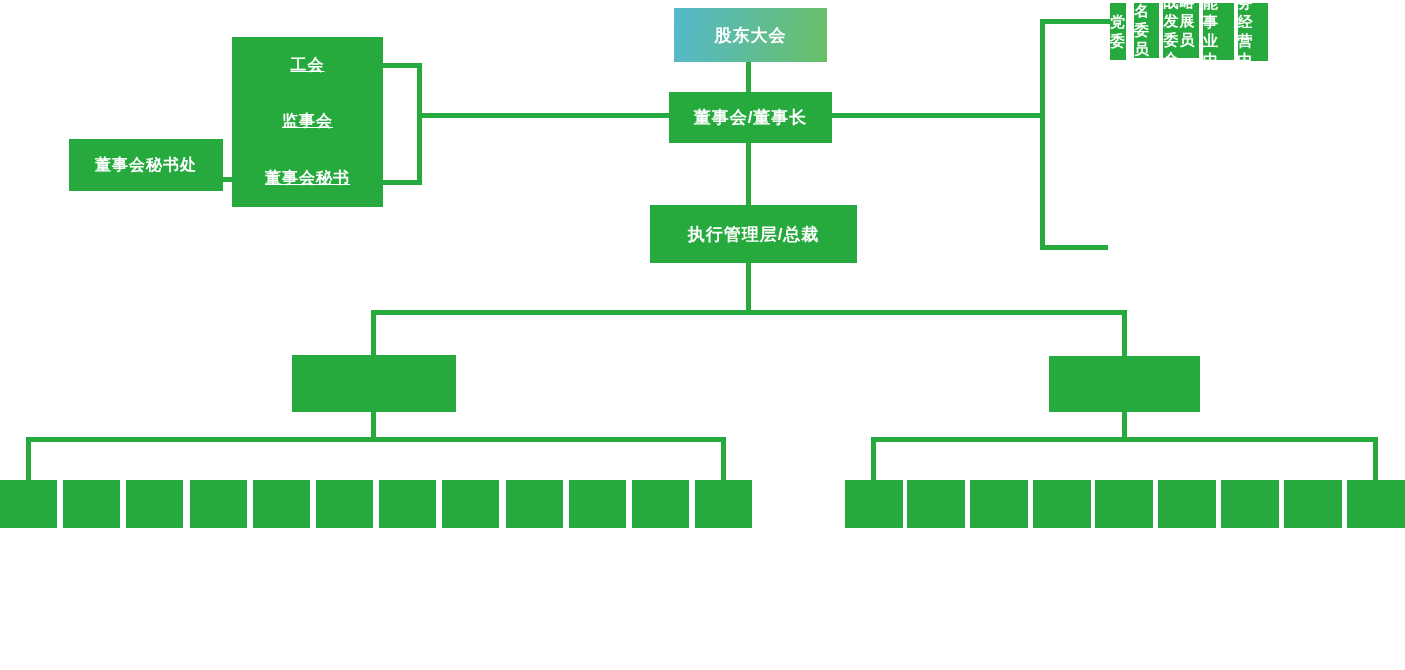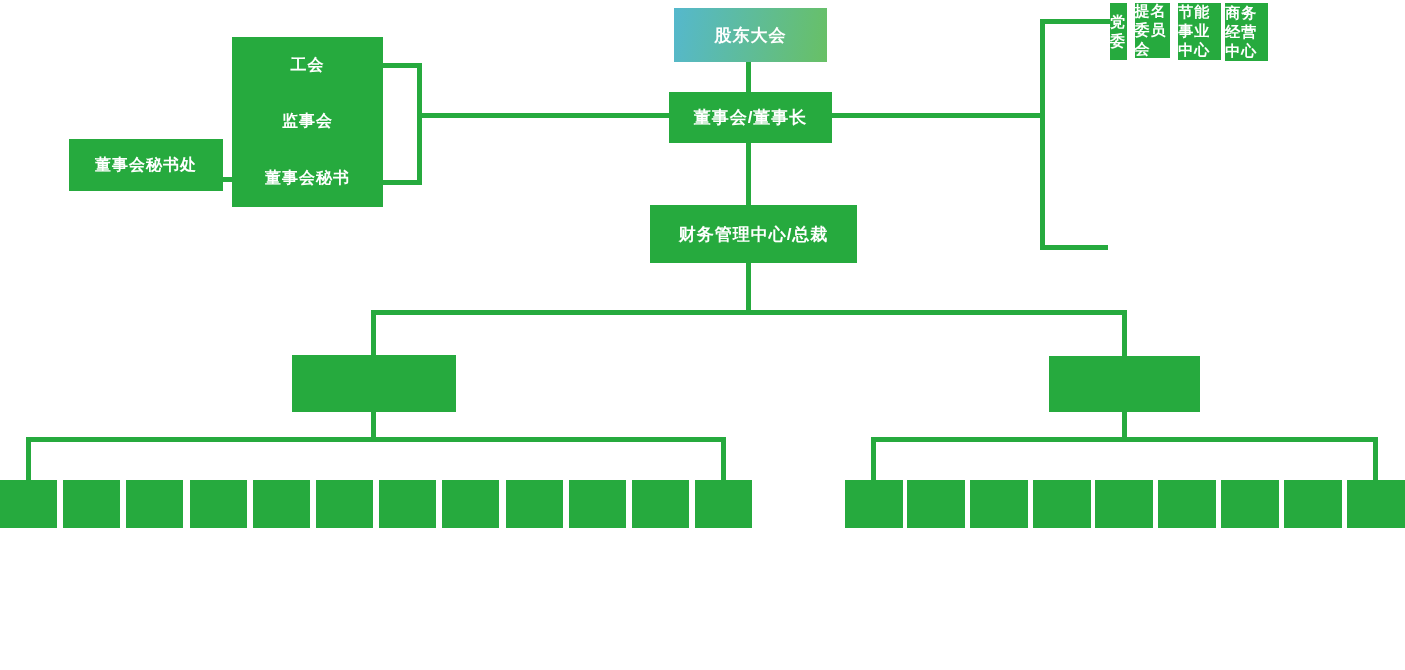--- a/index.html
+++ b/index.html
@@ -15,21 +15,21 @@
   .ln{position:absolute;background:var(--green);}
   .box{
     position:absolute;background:var(--green);color:var(--top-text);
     display:flex;align-items:center;justify-content:center;
     font-weight:700;font-size:17px;letter-spacing:1px;text-align:center;
   }
   .box.gradient{background:linear-gradient(100deg,var(--gradient-left),var(--gradient-right));}
   .stackbox{
     position:absolute;background:var(--green);color:var(--top-text);
     display:flex;flex-direction:column;justify-content:space-around;
-    font-weight:700;font-size:16px;text-align:center;letter-spacing:1px;
+    font-weight:700;font-size:16px;text-align:center;letter-spacing:1px;text-decoration:underline;
   }
   .committee-col{position:absolute;display:flex;flex-direction:row;}
   .committee{
     background:var(--green);color:var(--top-text);
     display:flex;align-items:center;justify-content:center;
     font-weight:700;font-size:15px;letter-spacing:1px;
   }
   .committee.narrow{margin:0 4px;}
   .dept{
     position:absolute;top:480px;width:57px;height:190px;background:var(--green);
@@ -64,33 +64,34 @@
   <div class="ln" style="left:721px;top:437px;width:5px;height:43px;"></div>
   <div class="ln" style="left:1122px;top:412px;width:5px;height:28px;"></div>
   <div class="ln" style="left:871px;top:437px;width:507px;height:5px;"></div>
   <div class="ln" style="left:871px;top:437px;width:5px;height:43px;"></div>
   <div class="ln" style="left:1373px;top:437px;width:5px;height:43px;"></div>
 
   <div class="box gradient" style="left:674px;top:8px;width:153px;height:54px;">股东大会</div>
 
   <div class="box" style="left:669px;top:92px;width:163px;height:51px;">董事会/董事长</div>
 
-  <div class="box" style="left:650px;top:205px;width:207px;height:58px;">财务管理中心/总裁</div>
+  <div class="box" style="left:650px;top:205px;width:207px;height:58px;">执行管理层/总裁</div>
 
   <div class="stackbox" style="left:232px;top:37px;width:151px;height:170px;">
     <div>工会</div>
     <div>监事会</div>
     <div>董事会秘书</div>
   </div>
 
   <div class="box" style="left:45px;top:139px;width:154px;height:52px;font-size:16px;margin-left:24px;">董事会秘书处</div>
 
   <div class="committee-col" style="left:1106px;top:3px;width:162px;">
     <div class="committee narrow" style="height:57px;">党 委</div>
     <div class="committee narrow" style="height:55px;">提名委员会</div>
+    <div class="committee" style="height:55px;">战略发展委员会</div>
     <div class="committee narrow" style="height:57px;">节能事业中心</div>
     <div class="committee" style="height:58px;">商务经营中心</div>
   </div>
 
   <div class="box" style="left:292px;top:355px;width:164px;height:57px;"></div>
   <div class="box" style="left:1049px;top:356px;width:151px;height:56px;"></div>
 
   <div class="dept" style="left:0px;">特许经营事业</div>
   <div class="dept" style="left:63px;">PC事业中心</div>
   <div class="dept" style="left:126px;">环保事业中心</div>

